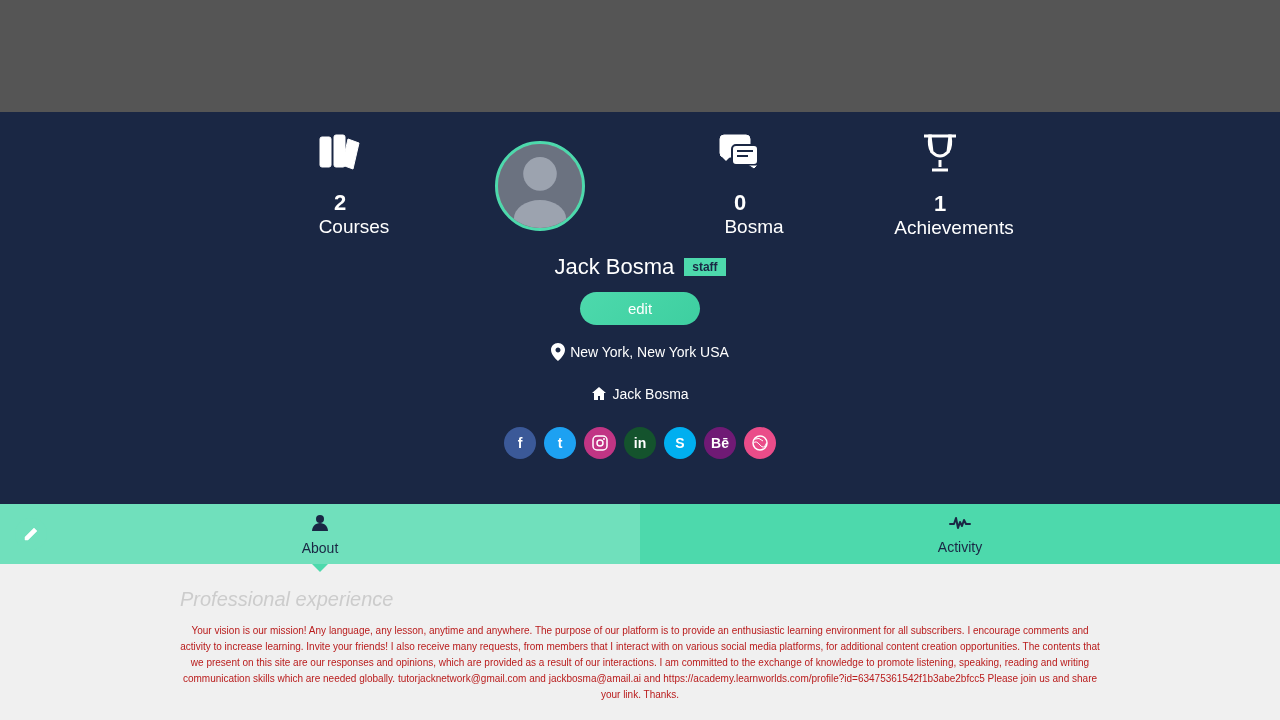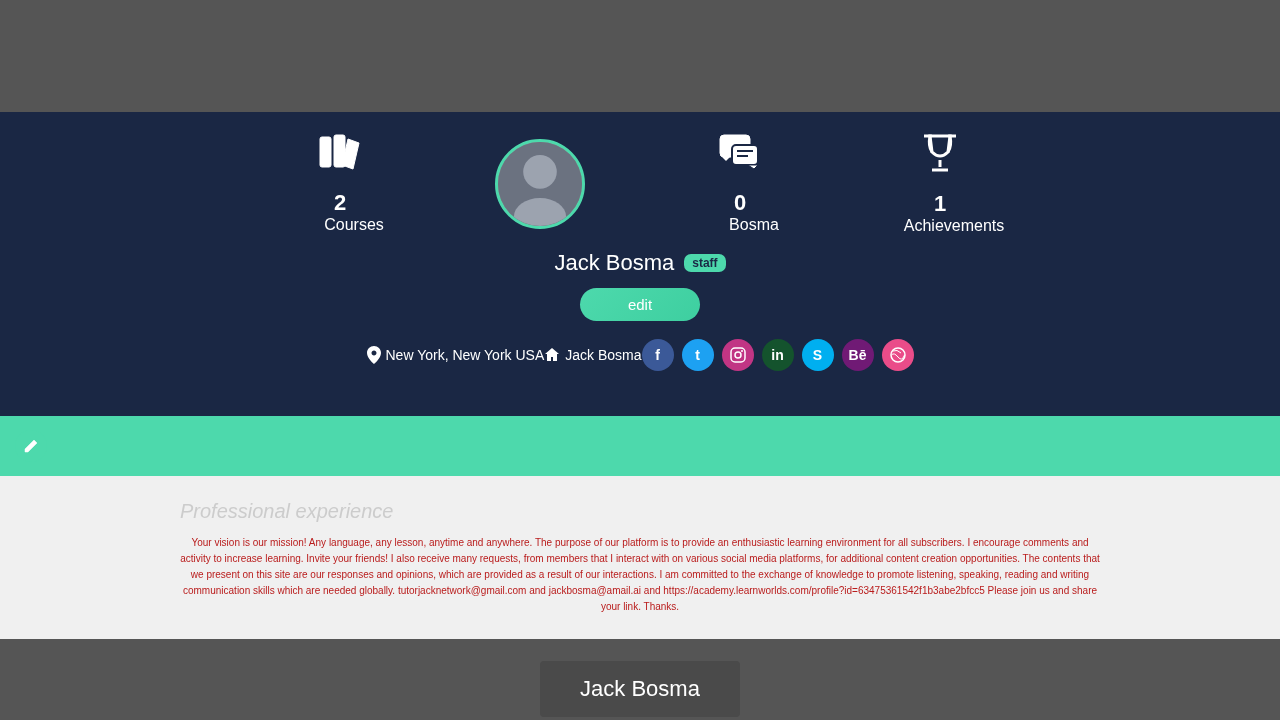--- a/index.html
+++ b/index.html
@@ -38,21 +38,21 @@
       color: white;
     }
 
     .stat-number {
       font-size: 22px;
       font-weight: bold;
       color: white;
     }
 
     .stat-label {
-      font-size: 16px;
+      font-size: 19px;
       color: white;
       margin-left: 28px;
     }
 
     .avatar-container {
       width: 200px;
       display: flex;
       justify-content: center;
     }
 
@@ -86,21 +86,21 @@
       color: white;
       font-size: 22px;
       font-weight: 500;
     }
 
     .staff-badge {
       background: #4dd9ac;
       color: #1a2744;
       font-size: 12px;
       padding: 2px 8px;
-      border-radius: 7px;
+      border-radius: 0;
       font-weight: bold;
     }
 
     .edit-btn {
       display: block;
       margin: 12px auto 18px;
       background: linear-gradient(135deg, #4dd9ac, #3ecfa0);
       color: white;
       border: none;
       padding: 8px 30px;
@@ -108,23 +108,25 @@
       font-size: 15px;
       cursor: pointer;
       width: 120px;
       text-align: center;
     }
 
     .location-row {
       display: flex;
       justify-content: center;
       align-items: center;
+      gap: 25px;
       color: white;
       font-size: 14px;
       margin-bottom: 15px;
+      flex-direction: column;
     }
 
     .location-item {
       display: flex;
       align-items: center;
       gap: 5px;
     }
 
     .social-row {
       display: flex;
@@ -351,20 +353,37 @@
     </div>
   </div>
 </div>
 
 <div class="tabs-section">
   <div class="edit-fab">
     <svg width="16" height="16" viewBox="0 0 16 16" fill="none" xmlns="http://www.w3.org/2000/svg">
       <path d="M11 2l3 3-9 9H2v-3L11 2z" fill="white" stroke="white" stroke-width="0.5"></path>
     </svg>
   </div>
+  <div class="tab-item active">
+    <div class="tab-icon">
+      <svg width="20" height="20" viewBox="0 0 20 20" fill="none" xmlns="http://www.w3.org/2000/svg">
+        <circle cx="10" cy="6" r="4" fill="#1a2744"></circle>
+        <path d="M2 18c0-4.4 3.6-8 8-8s8 3.6 8 8" fill="#1a2744"></path>
+      </svg>
+    </div>
+    <span>About</span>
+  </div>
+  <div class="tab-item">
+    <div class="tab-icon">
+      <svg width="22" height="18" viewBox="0 0 22 18" fill="none" xmlns="http://www.w3.org/2000/svg">
+        <polyline points="1,10 5,10 7,4 9,14 11,8 13,12 15,6 17,10 21,10" stroke="#1a2744" stroke-width="2" fill="none" stroke-linecap="round" stroke-linejoin="round"></polyline>
+      </svg>
+    </div>
+    <span>Activity</span>
+  </div>
 </div>
 
 <div class="content-section">
   <div class="section-title">Professional experience</div>
   <div class="section-text">Your vision is our mission! Any language, any lesson, anytime and anywhere. The purpose of our platform is to provide an enthusiastic learning environment for all subscribers. I encourage comments and activity to increase learning. Invite your friends! I also receive many requests, from members that I interact with on various social media platforms, for additional content creation opportunities. The contents that we present on this site are our responses and opinions, which are provided as a result of our interactions. I am committed to the exchange of knowledge to promote listening, speaking, reading and writing communication skills which are needed globally. tutorjacknetwork@gmail.com and jackbosma@amail.ai and https://academy.learnworlds.com/profile?id=63475361542f1b3abe2bfcc5 Please join us and share your link. Thanks.</div>
 </div>
 
 <div class="bottom-bar">
   <div class="bottom-name-tag">Jack Bosma</div>
 </div>

